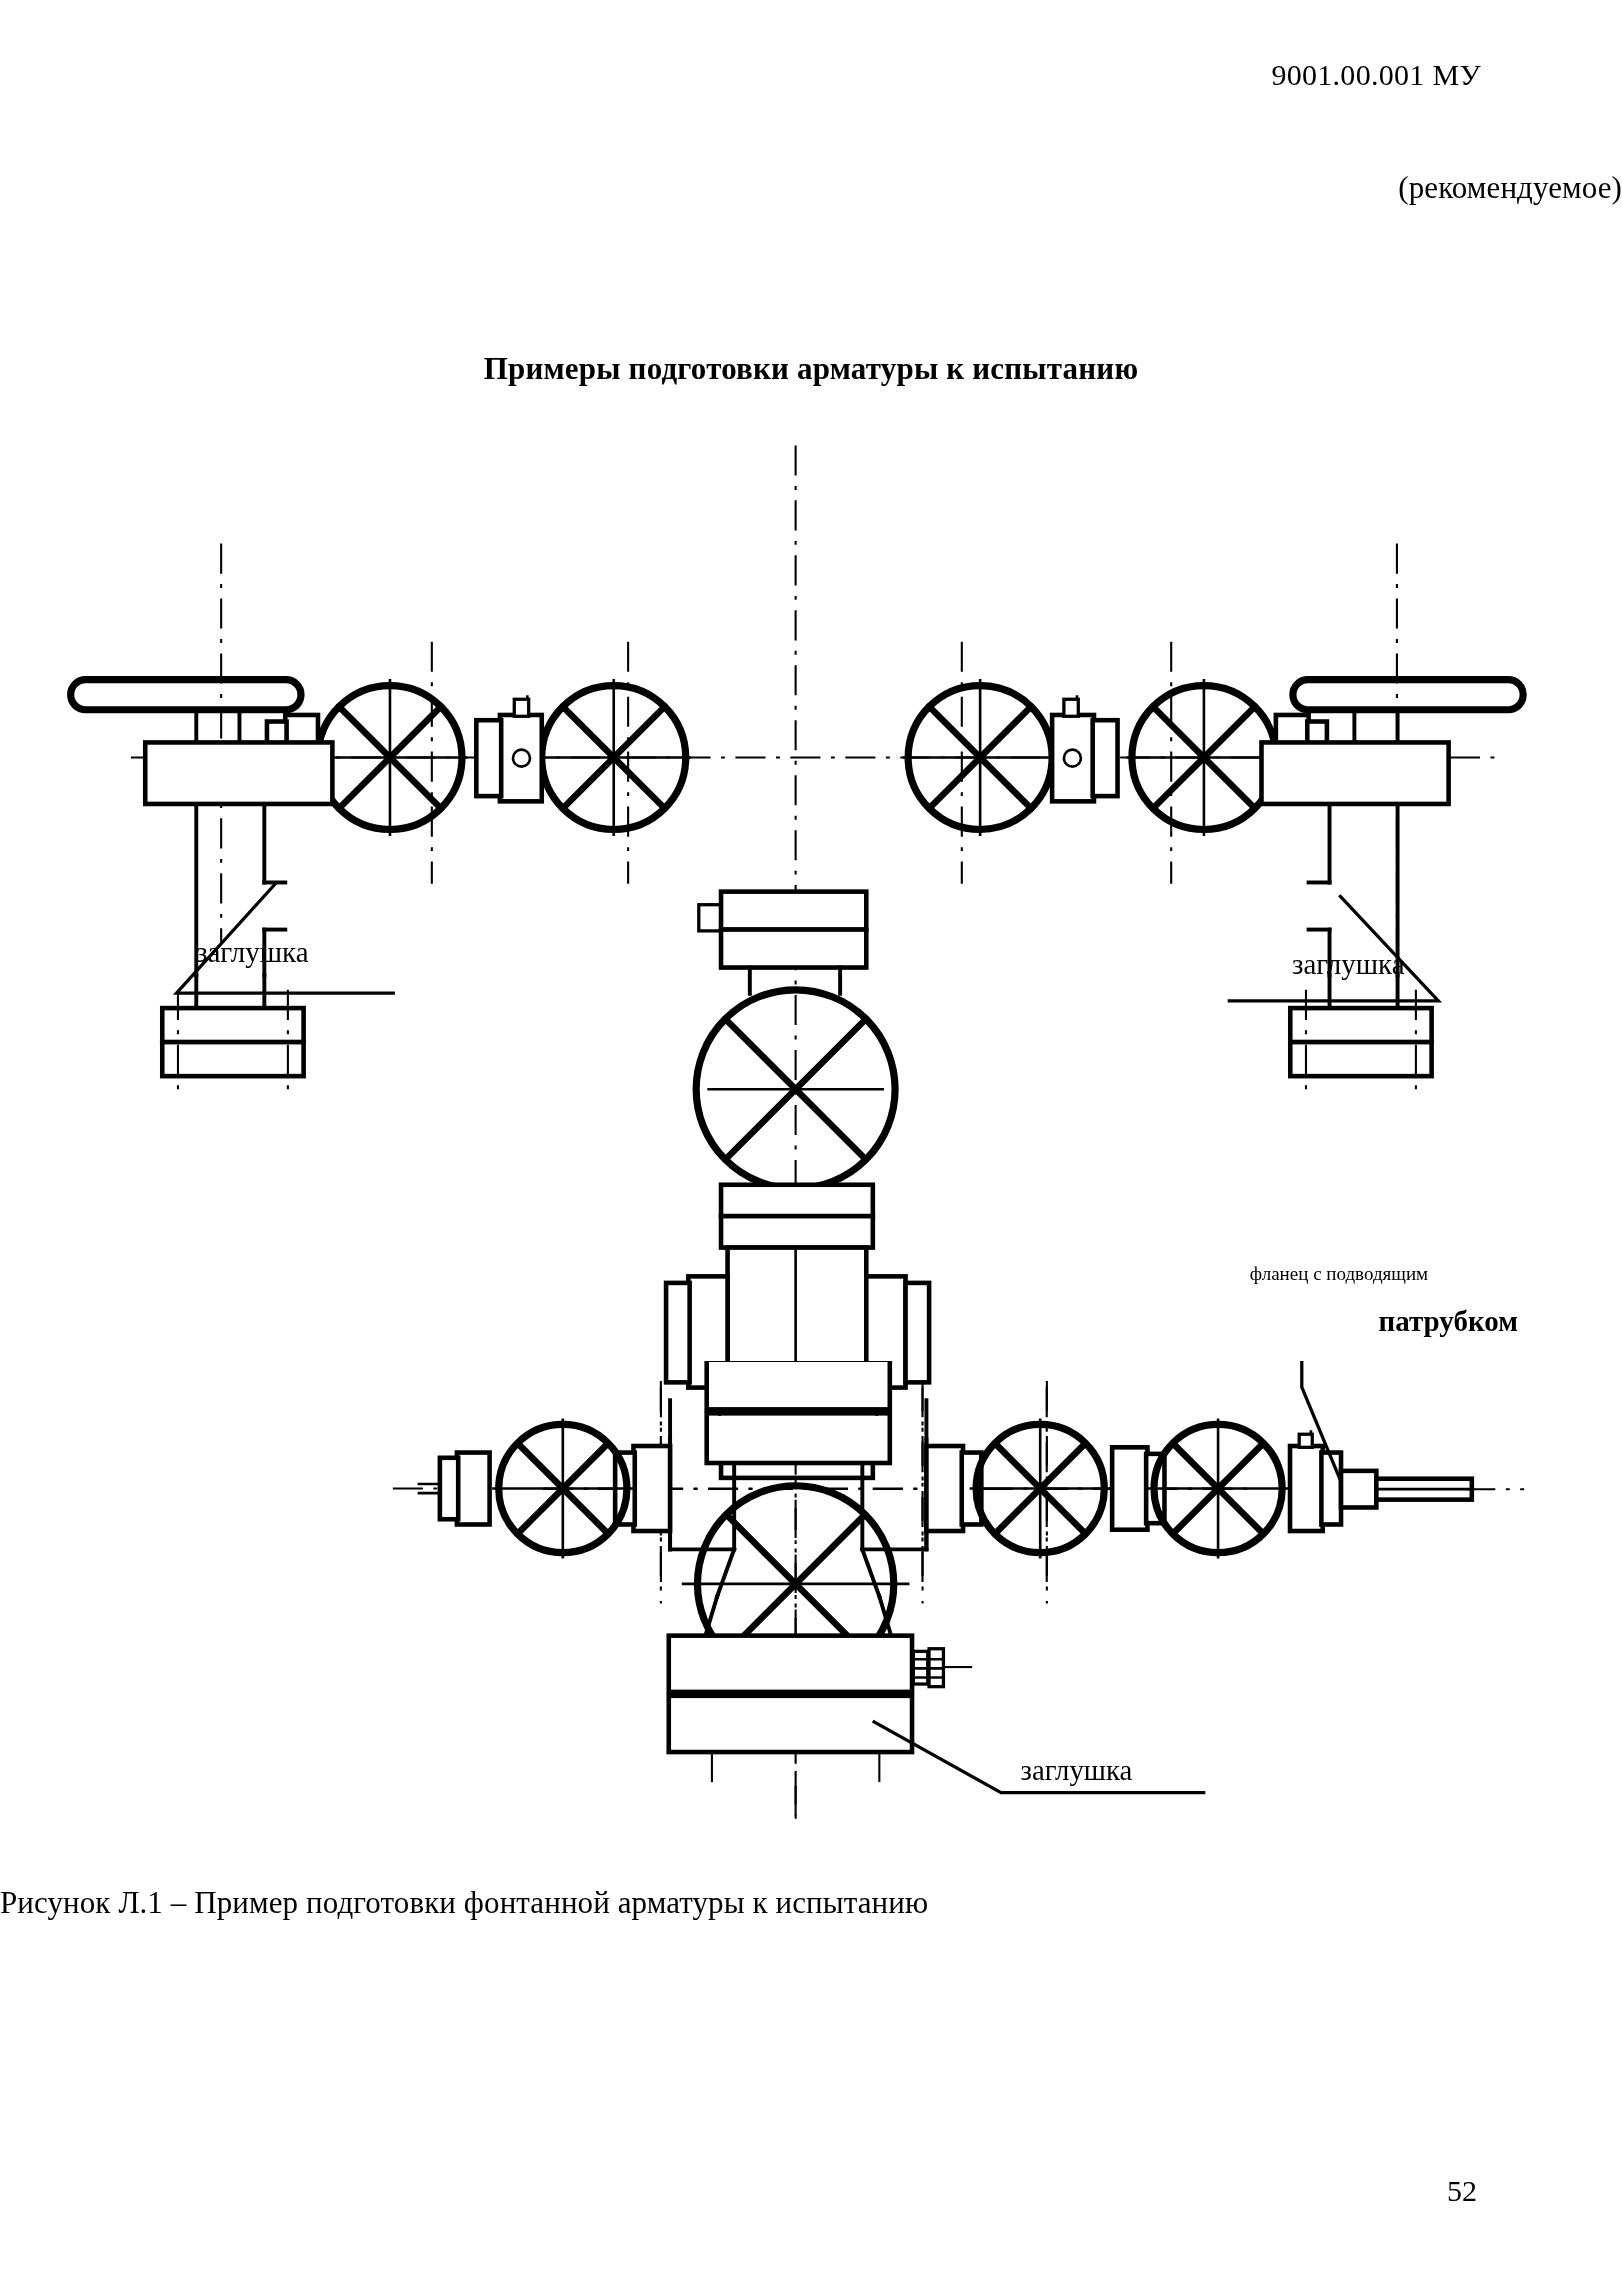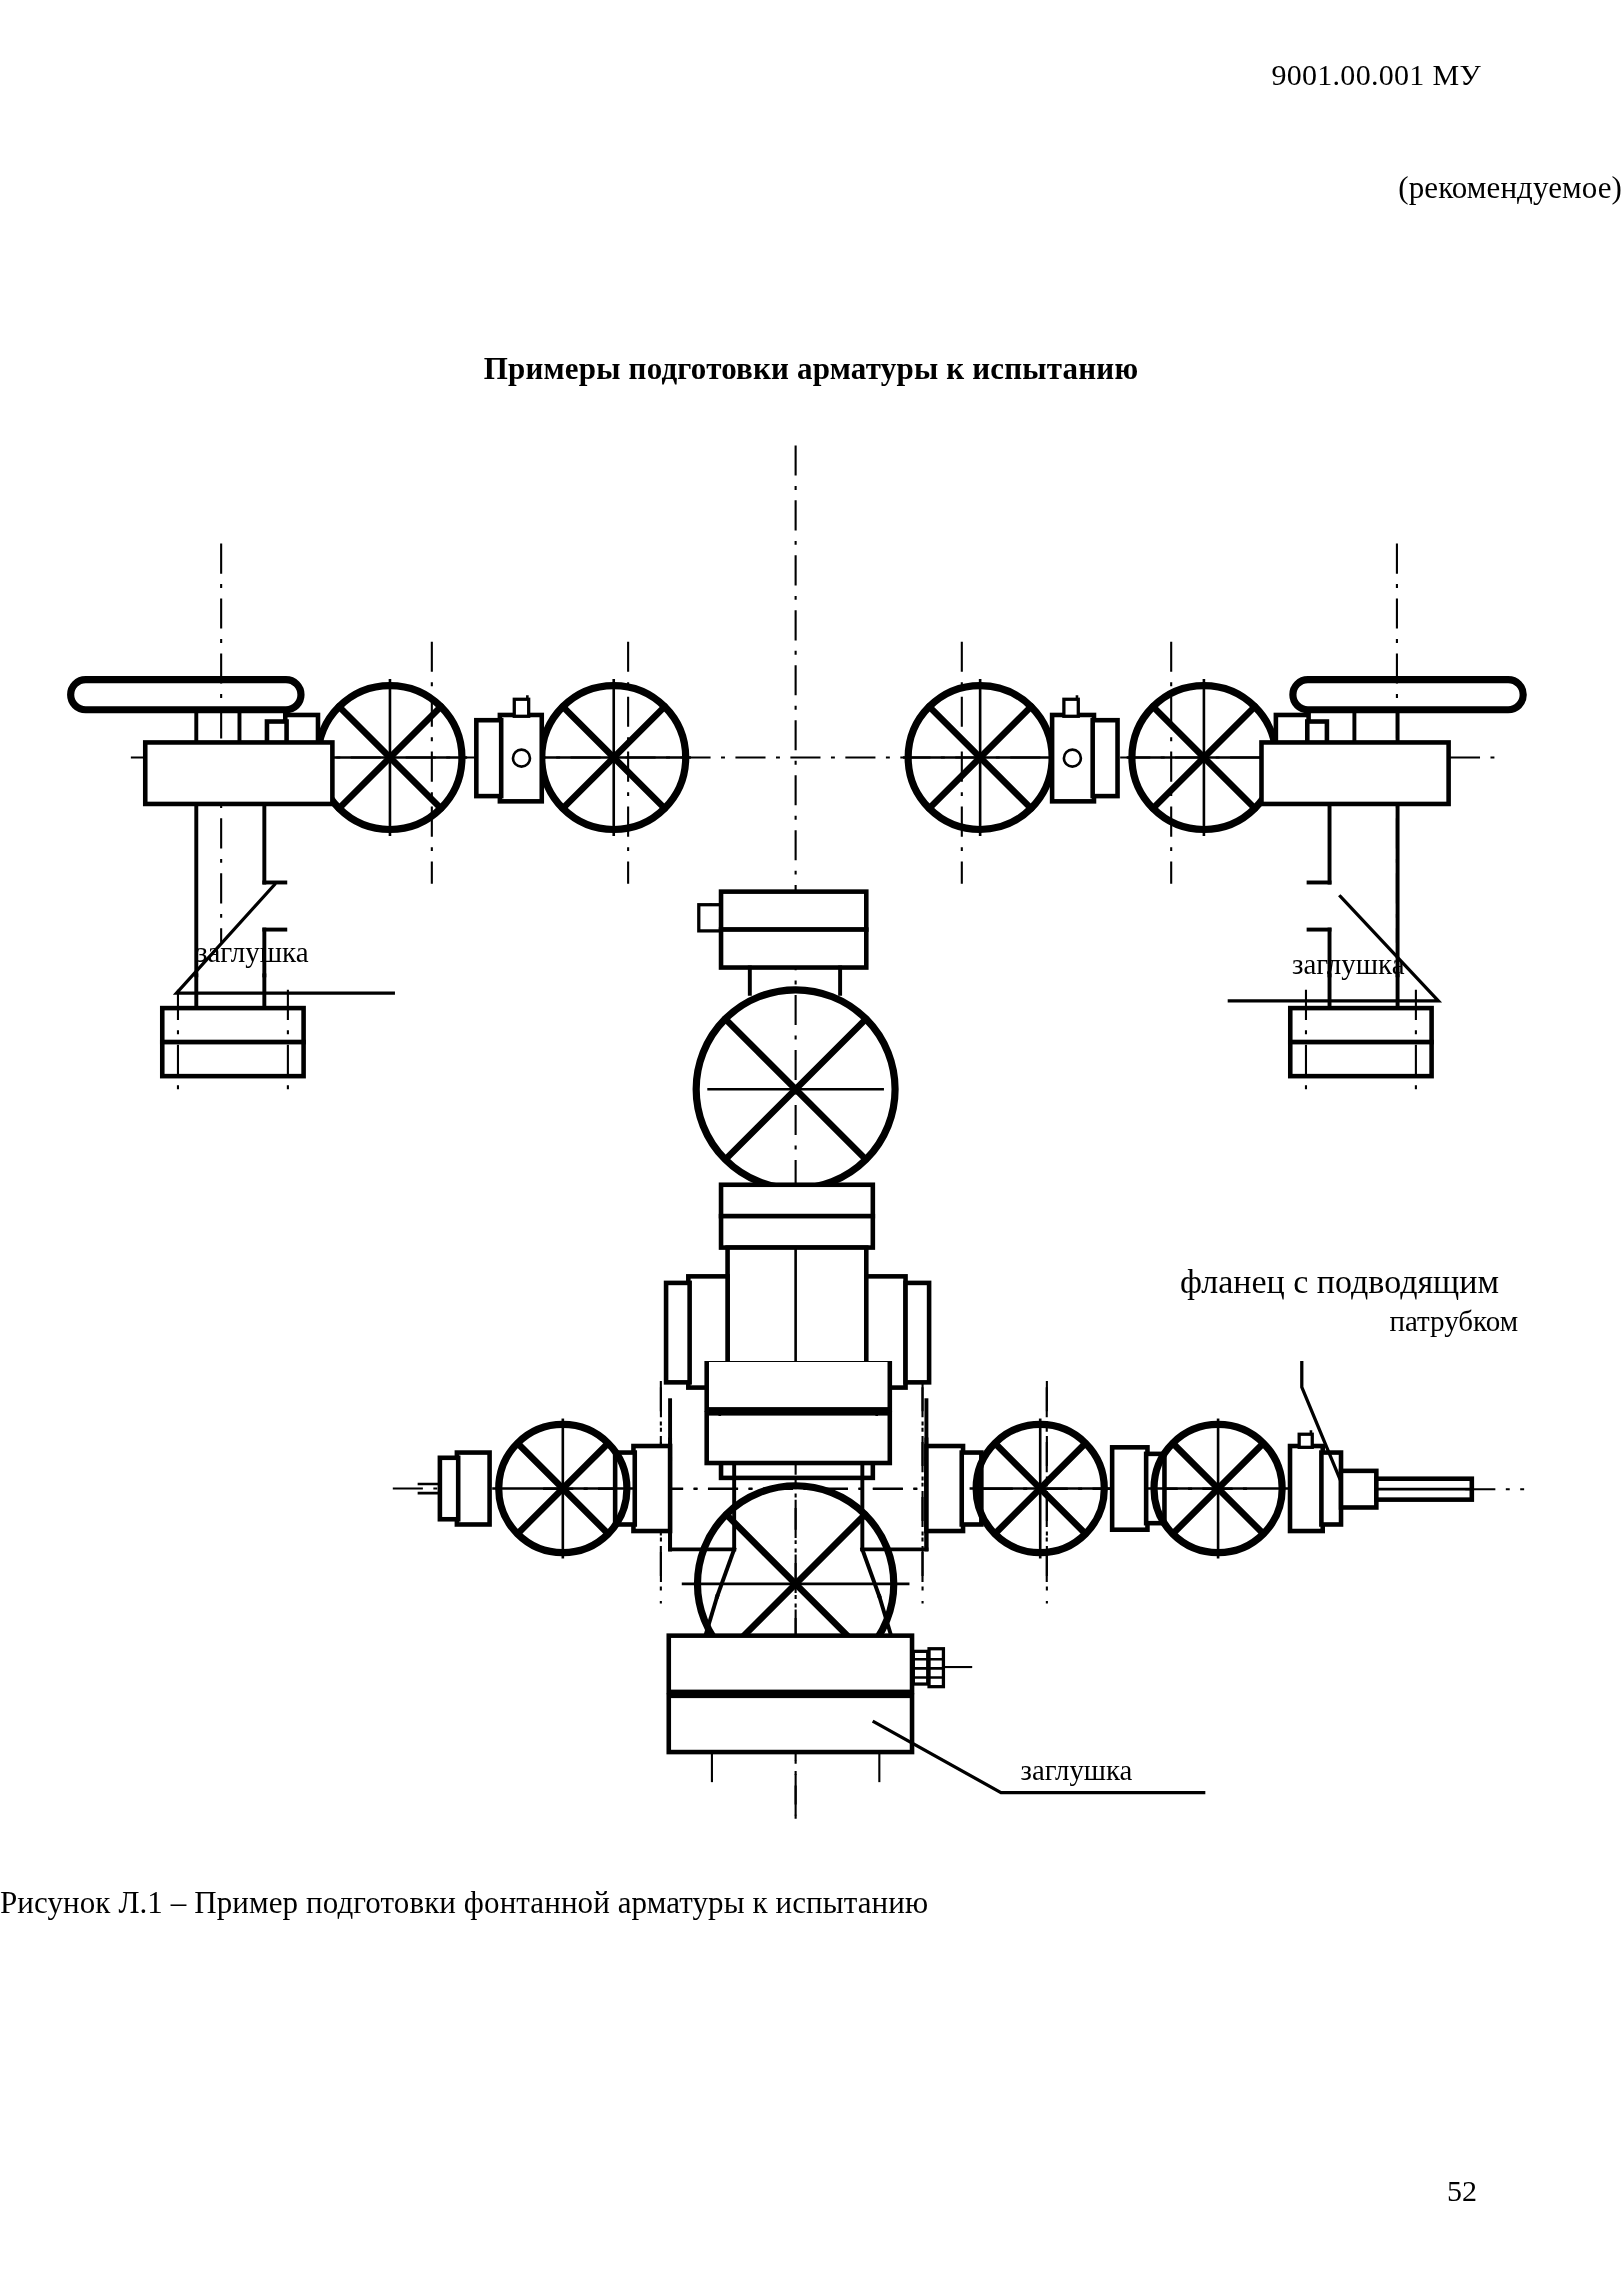--- a/index.html
+++ b/index.html
@@ -389,23 +389,23 @@
         <path class="lead" d="M2048 180 L1990 40 L1990 -30"></path>
         <path class="lead" d="M1790 -18 L2310 -18"></path>
       </g>
     </svg>
   </div>
 
   <div style="position:absolute;top:936px;left:196px;font-size:29px;">заглушка</div>
 
   <div style="position:absolute;top:948px;left:1292px;font-size:29px;">заглушка</div>
 
-  <div style="position:absolute;top:1263px;left:1180px;font-size:34px;text-align:left;width:366px;">фланец с подводящим</div>
-
-  <div style="position:absolute;top:1305px;left:1152px;font-size:29px;text-align:right;width:366px;">патрубком</div>
+  <div style="position:absolute;top:1263px;left:1156px;font-size:19px;text-align:center;width:366px;">фланец с подводящим</div>
+
+  <div style="position:absolute;top:1305px;left:1152px;font-size:29px;text-align:right;width:366px;font-weight:bold;">патрубком</div>
 
   <svg style="position:absolute;top:805px;left:0;width:1622px;height:209px;pointer-events:none;" viewBox="0 0 2479 320" xmlns="http://www.w3.org/2000/svg">
     <path class="lead" d="M418 122 L268 288 L600 288"></path>
     <path class="lead" d="M2050 140 L2200 300 L1880 300"></path>
   </svg>
 
   <div class="fig-caption">Рисунок Л.1 – Пример подготовки фонтанной арматуры к испытанию</div>
 
   <div class="page-number">52</div>
 

